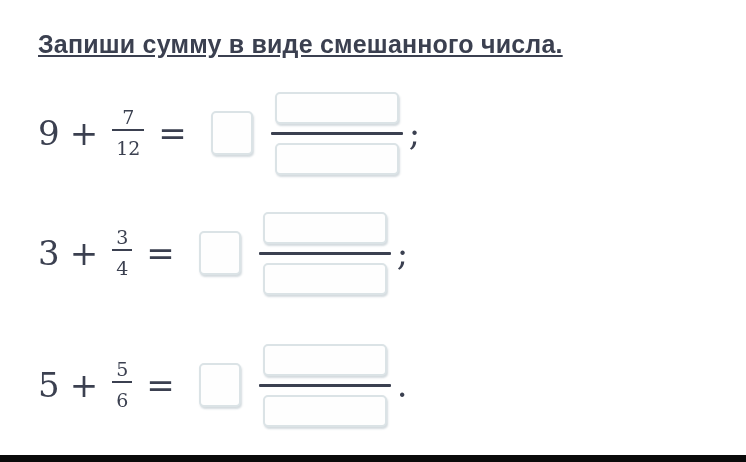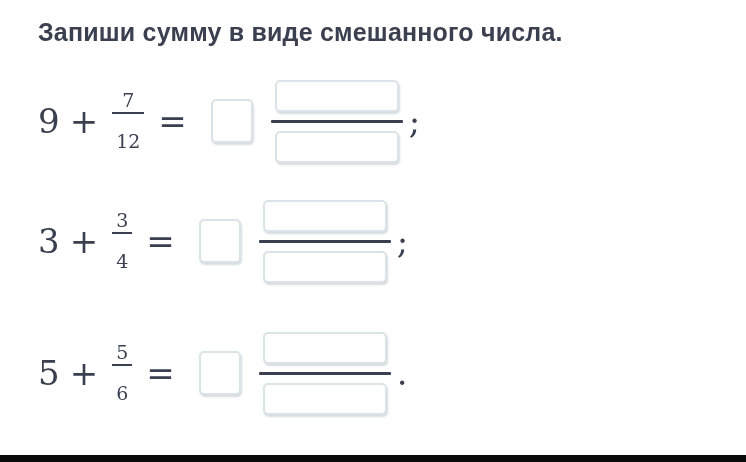--- a/index.html
+++ b/index.html
@@ -15,22 +15,23 @@
     font-family: "Liberation Sans", sans-serif;
     color: #3b4050;
   }
   .page {
     padding: 14px 0 0 38px;
   }
   .title {
     font-size: 25px;
     font-weight: bold;
     color: #3b4050;
-    margin: 4px 0 6px 0;
+    margin: 16px 0 6px 0;
     letter-spacing: 0.2px;
+    text-decoration: underline;
   }
   .row {
     display: flex;
     align-items: center;
     height: 92px;
     margin-top: 28px;
   }
   .row.last {
     margin-top: 40px;
   }
@@ -51,21 +52,21 @@
     font-size: 19px;
     line-height: 1.1;
     margin: 0 4px;
   }
   .mini-frac .mnum { padding: 0 4px 1px 4px; }
   .mini-frac .mbar {
     align-self: stretch;
     height: 2px;
     background: #3b4050;
   }
-  .mini-frac .mden { padding: 17px 4px 0 4px; }
+  .mini-frac .mden { padding: 7px 4px 0 4px; }
   .box {
     background: #fefefe;
     border: 2px solid #dbe3e6;
     border-radius: 5px;
     box-shadow: 1px 2px 2px rgba(160,175,185,0.45);
     outline: none;
     font-family: "Liberation Sans", sans-serif;
     font-size: 20px;
     color: #3b4050;
     text-align: center;

